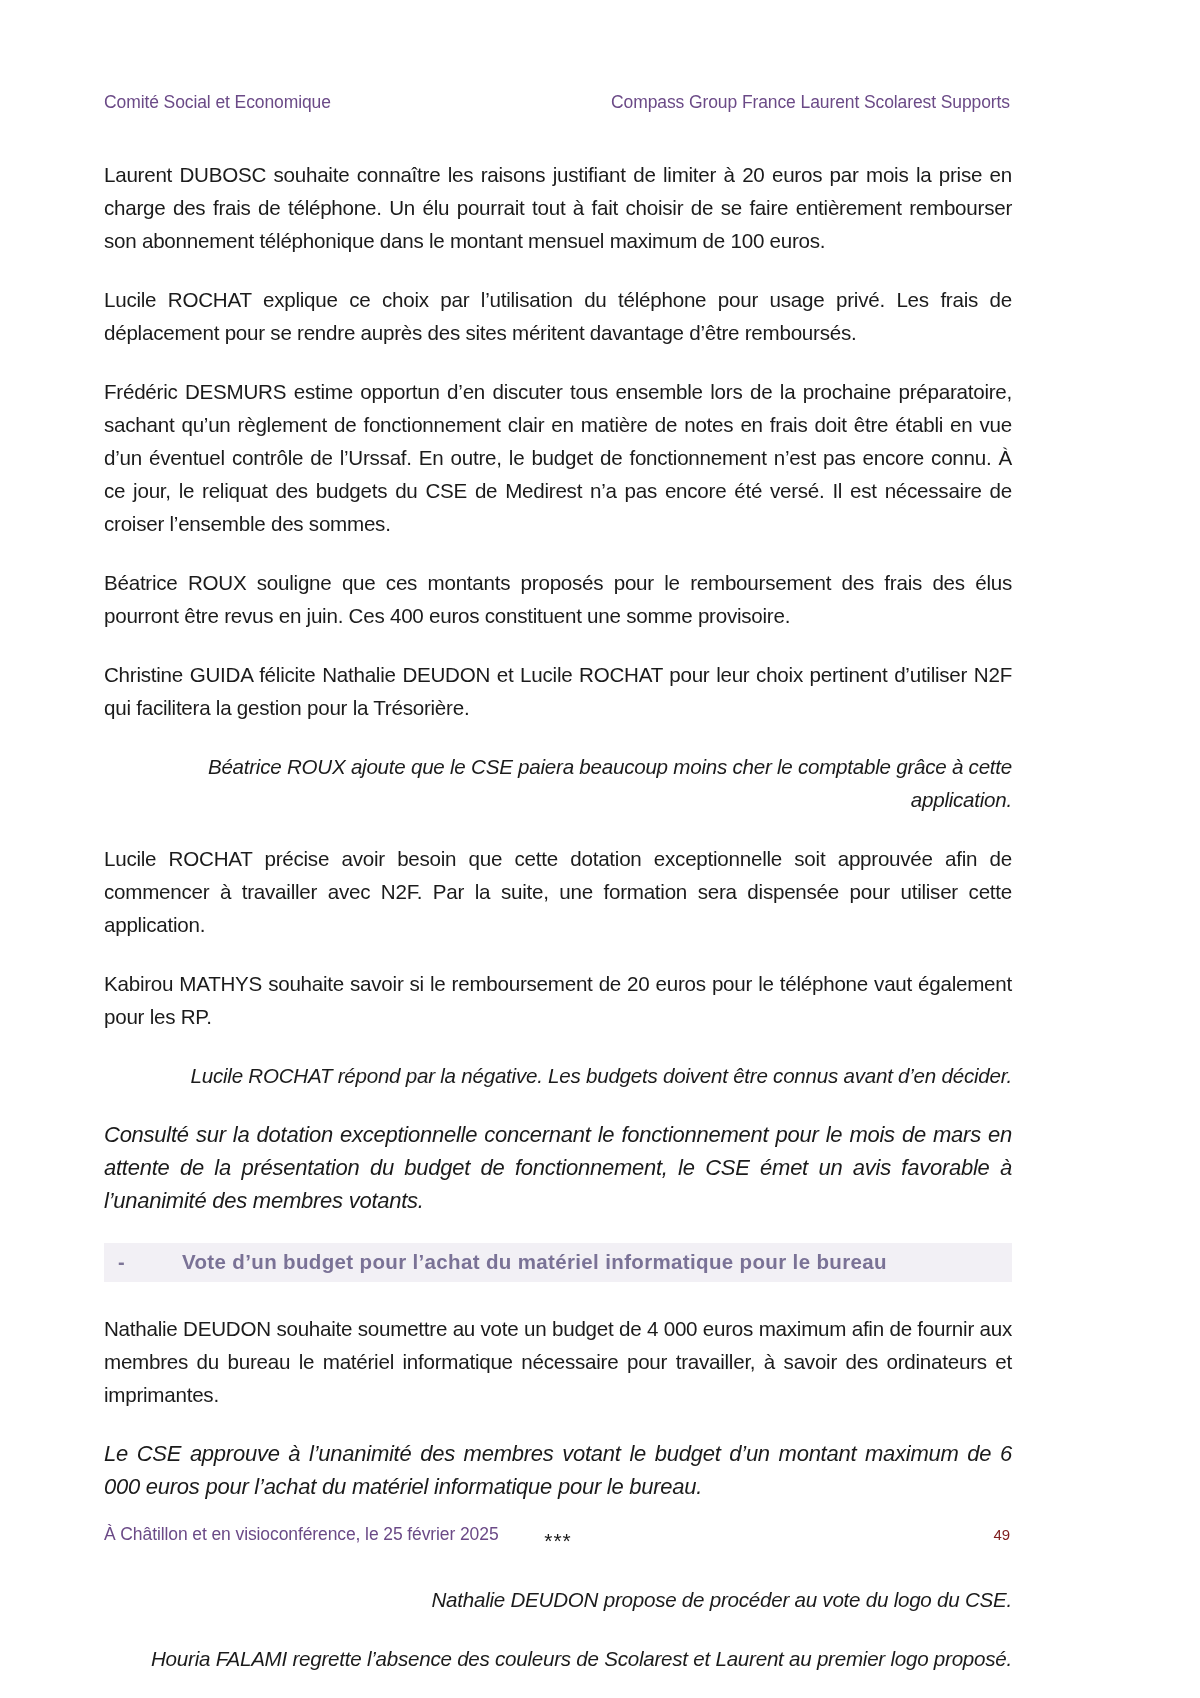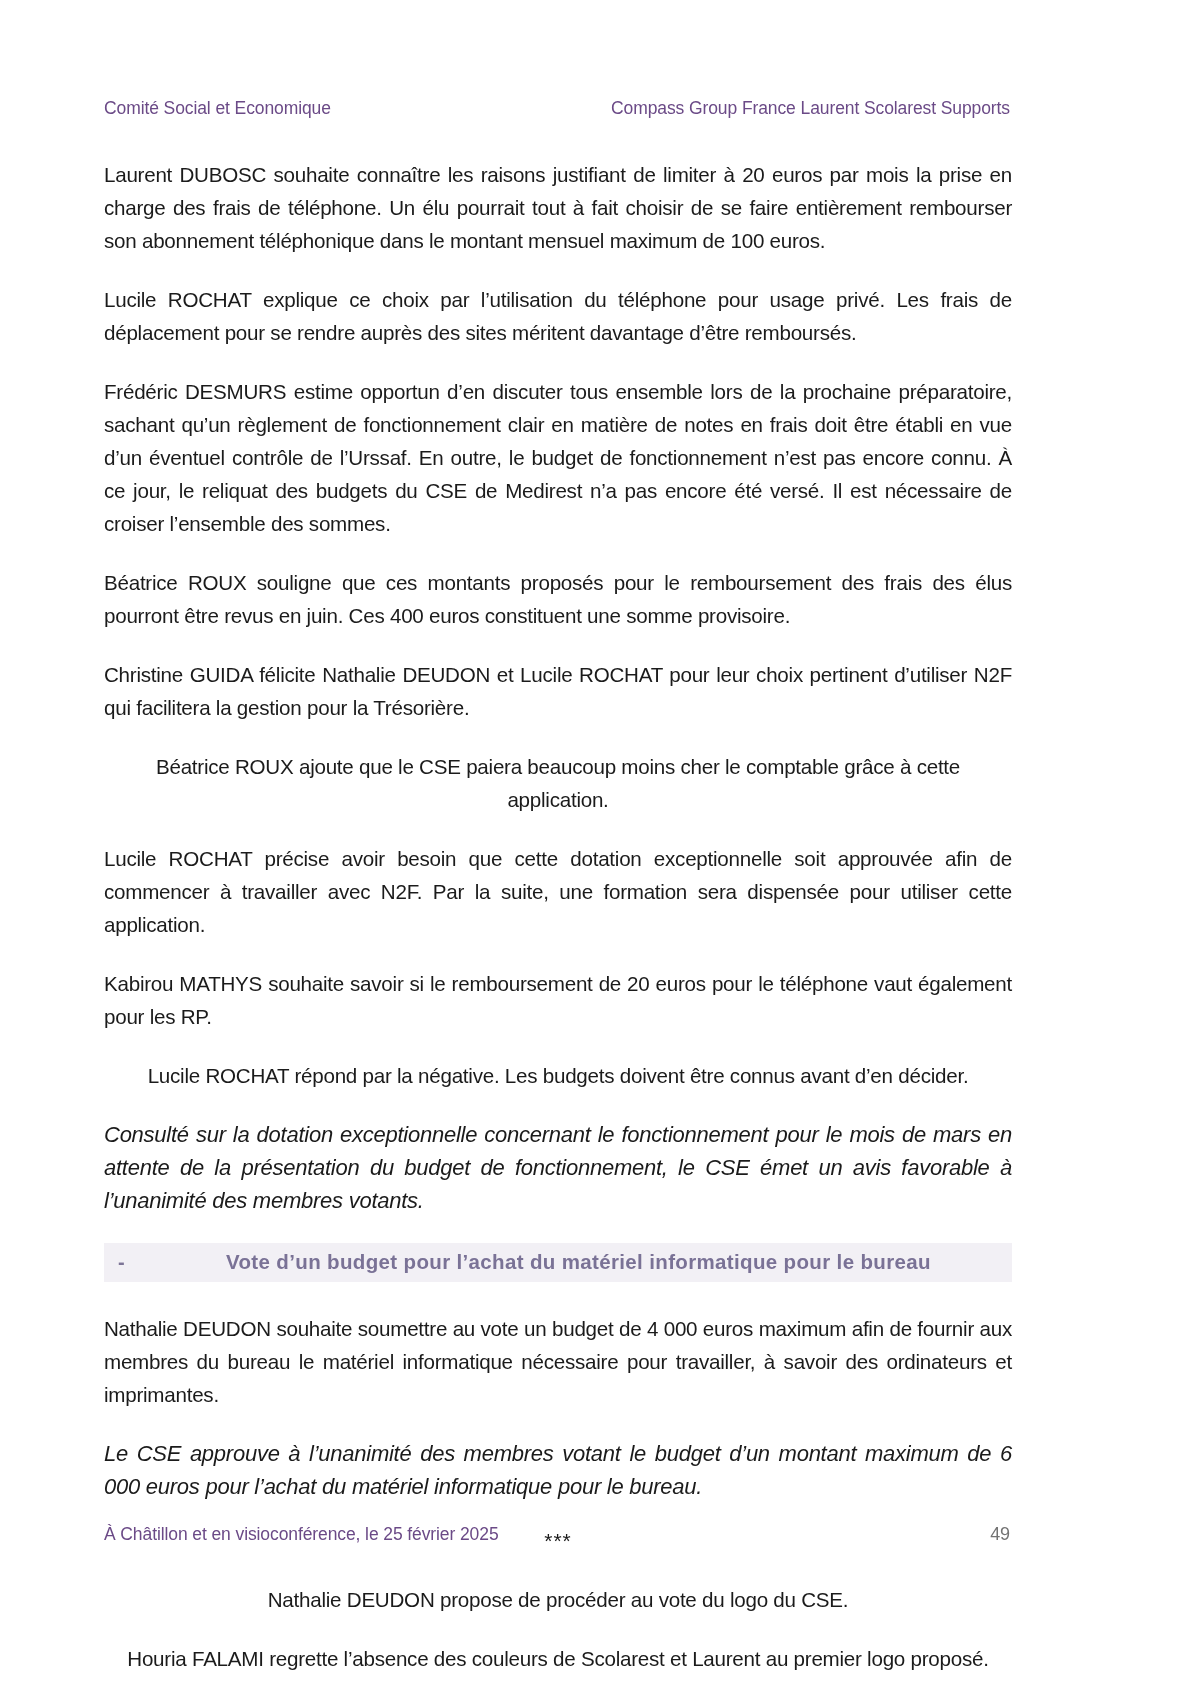--- a/index.html
+++ b/index.html
@@ -17,21 +17,21 @@
     position: relative;
     width: 1200px;
     height: 1698px;
     box-sizing: border-box;
     padding: 0;
   }
 
   
   .header {
     position: absolute;
-    top: 98px;
+    top: 92px;
     left: 104px;
     width: 906px;
     display: flex;
     justify-content: space-between;
     align-items: center;
     color: #6b4a87;
     font-size: 17.5px;
     letter-spacing: -0.1px;
   }
   .header-left { white-space: nowrap; }
@@ -56,21 +56,21 @@
   }
   p.italic {
     font-style: italic;
     margin: 0 0 26px 0;
     font-size: 22px;
     line-height: 33px;
     color: #1b1b1b;
     text-align: justify;
     letter-spacing: -0.25px;
   }
-  p.nojust { text-align: center; }
+  p.nojust { text-align: right; font-style: italic; }
 
   
   .heading-band {
     background: #f2f0f5;
     margin: 8px 0 30px 0;
     padding: 7px 0 8px 0;
     display: flex;
     align-items: baseline;
   }
   .heading-dash {
@@ -79,21 +79,20 @@
     box-sizing: border-box;
     color: #7d7597;
     font-size: 20px;
     font-weight: bold;
   }
   .heading-text {
     color: #7a7296;
     font-weight: bold;
     font-size: 20.5px;
     letter-spacing: 0.35px;
-    margin-left: 44px;
   }
 
   
   .stars {
     text-align: center;
     font-size: 21px;
     color: #1b1b1b;
     margin: 22px 0 30px 0;
     letter-spacing: 1px;
   }
@@ -104,21 +103,21 @@
     top: 1524px;
     left: 104px;
     width: 906px;
     display: flex;
     justify-content: space-between;
     align-items: baseline;
     color: #6b4a87;
     font-size: 17.5px;
     letter-spacing: -0.1px;
   }
-  .footer-page { color: #737373; font-size: 18px; }
+  .footer-page { color: #7f1d1d; font-size: 15px; }
 </style>
 </head>
 <body>
 
 <div class="page">
 
   <div class="header">
     <span class="header-left">Comité Social et Economique</span>
     <span class="header-right">Compass Group France Laurent Scolarest Supports</span>
   </div>

